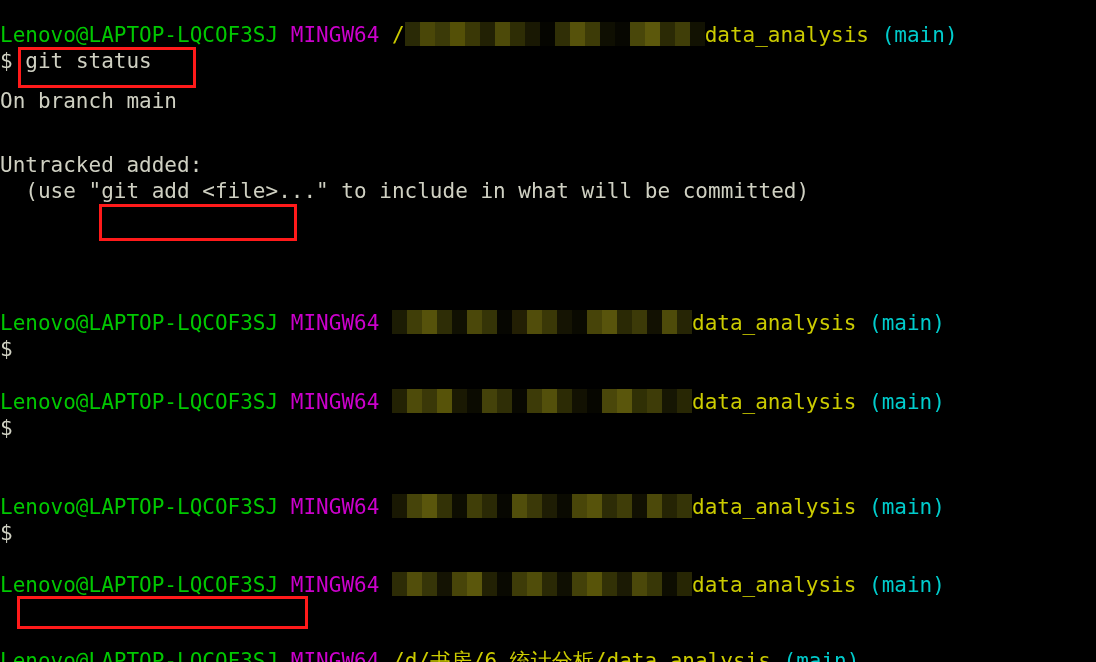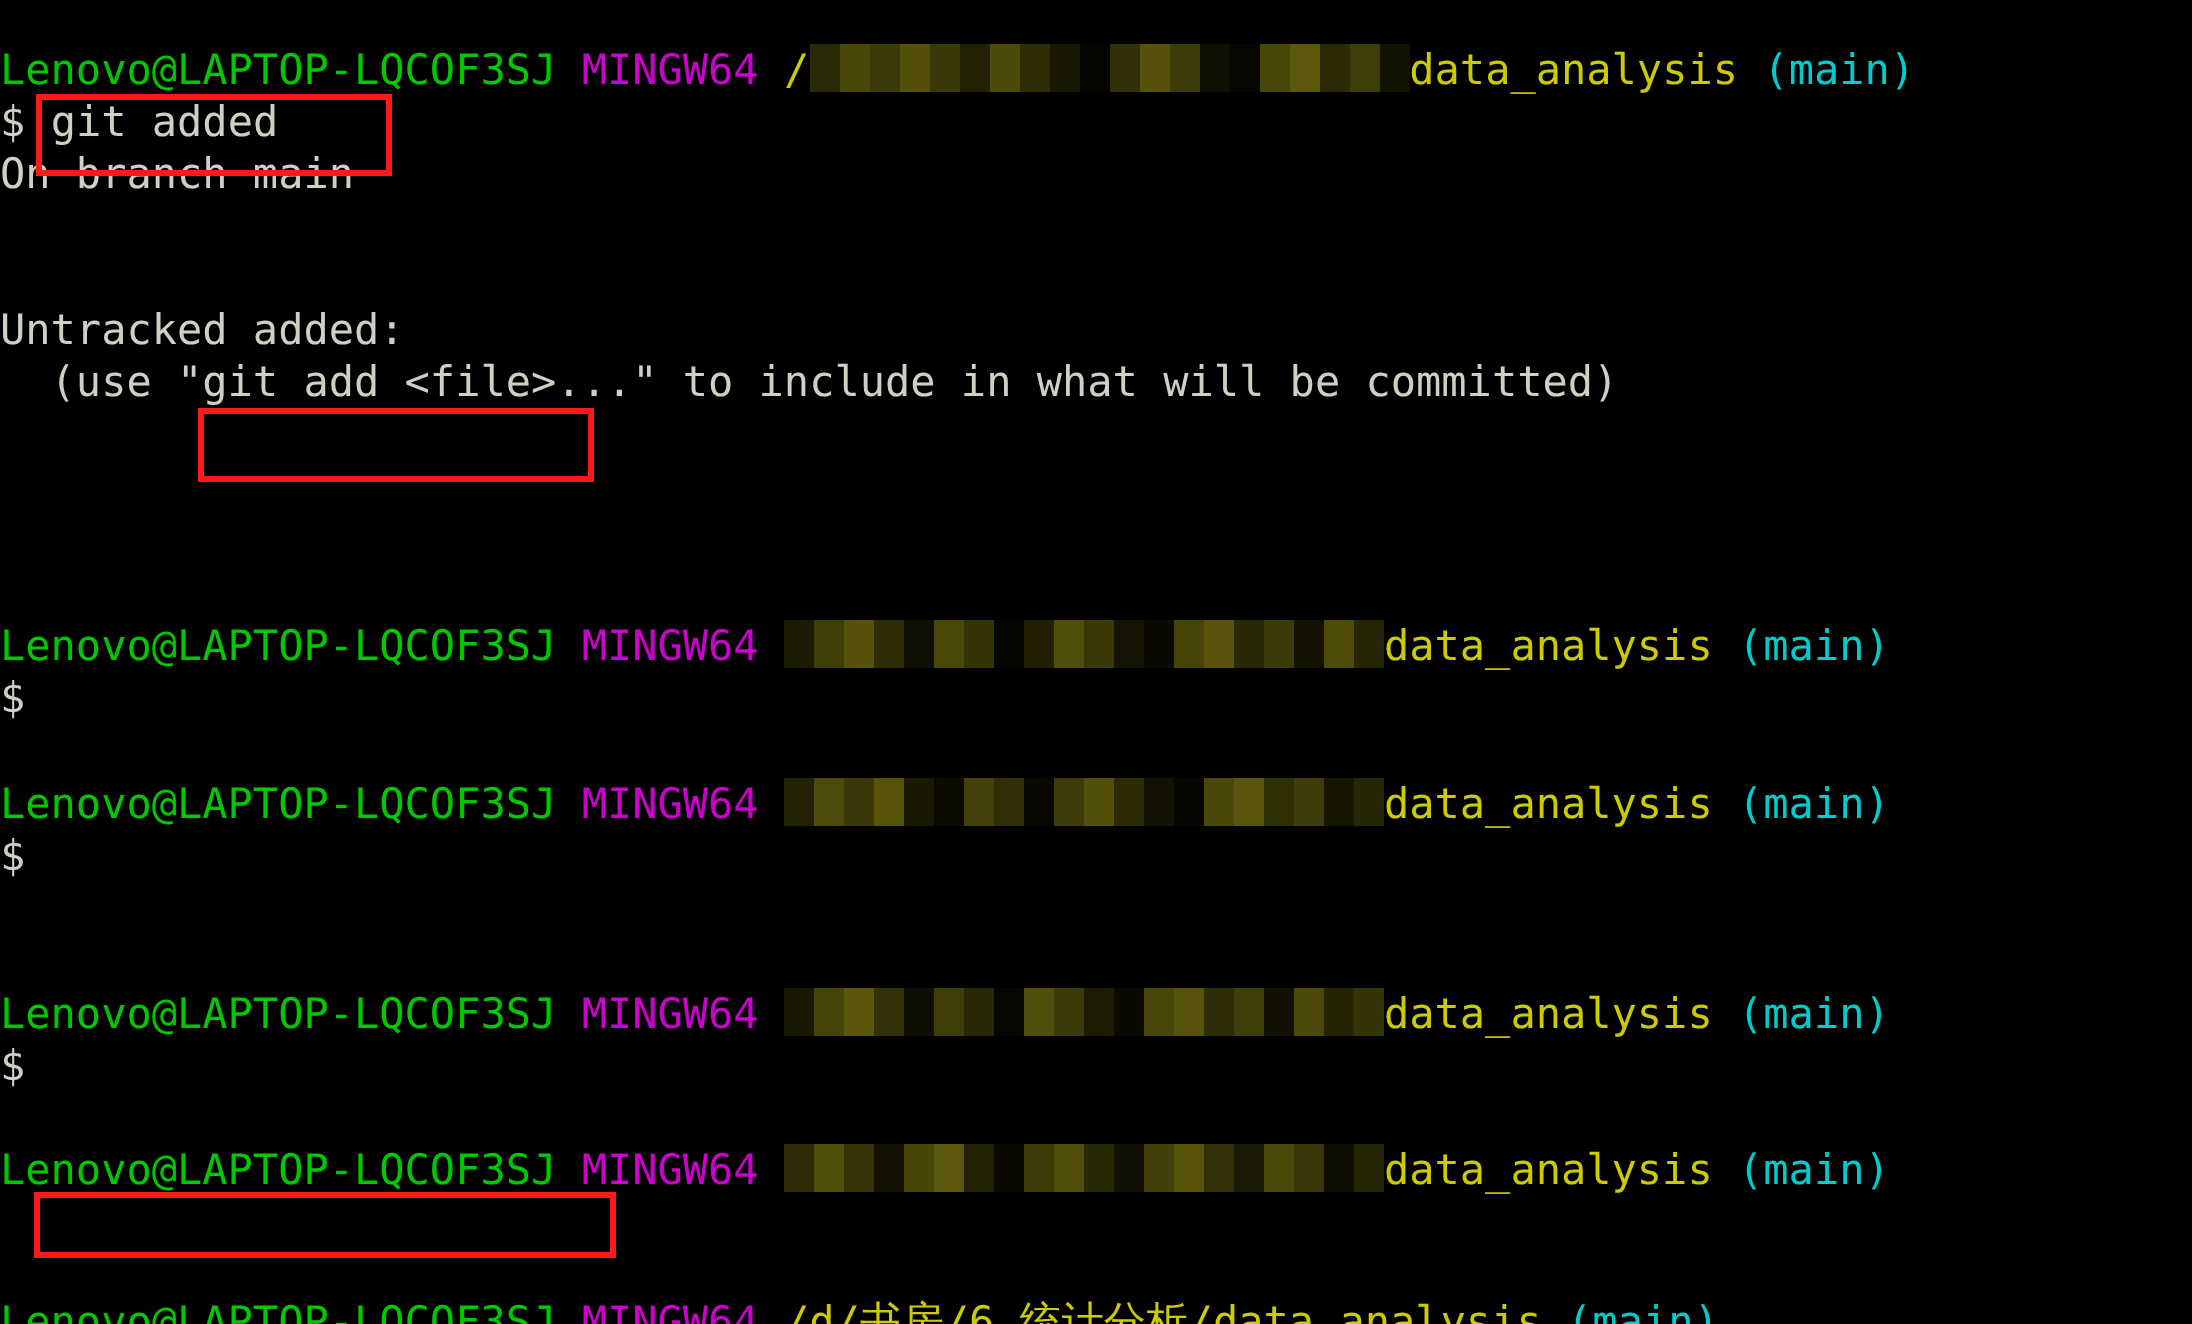--- a/index.html
+++ b/index.html
@@ -74,23 +74,23 @@
     opacity: 0.92;
   }
 </style>
 </head>
 <body>
 
 <div id="terminal">
 
   <div class="line" style="top:22px"><span class="user">Lenovo@LAPTOP-LQCOF3SJ</span><span class="out"> </span><span class="mingw">MINGW64</span><span class="out"> </span><span class="repo">/</span><span class="mosaic"><i style="background:#2a2a06"></i><i style="background:#4a4708"></i><i style="background:#3b3a08"></i><i style="background:#545007"></i><i style="background:#3a3806"></i><i style="background:#222104"></i><i style="background:#4d4a09"></i><i style="background:#2e2d05"></i><i style="background:#191803"></i><i style="background:#050500"></i><i style="background:#302f06"></i><i style="background:#56520b"></i><i style="background:#3d3b07"></i><i style="background:#0f0f02"></i><i style="background:#070701"></i><i style="background:#49470a"></i><i style="background:#5c580c"></i><i style="background:#2b2a05"></i><i style="background:#403e08"></i><i style="background:#121202"></i></span><span class="repo">data_analysis</span><span class="out"> </span><span class="branch">(main)</span></div>
 
-  <div class="line" style="top:48px"><span class="prompt">$</span><span class="out"> </span><span class="out">git added</span></div>
+  <div class="line" style="top:48px"><span class="prompt">$</span><span class="out"> </span><span class="out">git status</span></div>
 
-  <div class="line out" style="top:74px">On branch main</div>
+  <div class="line out" style="top:88px">On branch main</div>
 
 
   <div class="line out" style="top:152px">Untracked added:</div>
 
   <div class="line out" style="top:178px">  (use "git add &lt;file&gt;..." to include in what will be committed)</div>
 
 
 
   <div class="line" style="top:310px"><span class="user">Lenovo@LAPTOP-LQCOF3SJ</span><span class="out"> </span><span class="mingw">MINGW64</span><span class="out"> </span><span class="mosaic"><i style="background:#1c1c04"></i><i style="background:#403e08"></i><i style="background:#56520b"></i><i style="background:#2e2d06"></i><i style="background:#101002"></i><i style="background:#4b480a"></i><i style="background:#353407"></i><i style="background:#060601"></i><i style="background:#231f04"></i><i style="background:#514d0b"></i><i style="background:#3a3807"></i><i style="background:#151403"></i><i style="background:#0a0a01"></i><i style="background:#474409"></i><i style="background:#58540c"></i><i style="background:#2a2905"></i><i style="background:#3c3a08"></i><i style="background:#121102"></i><i style="background:#4e4b0a"></i><i style="background:#262505"></i></span><span class="repo">data_analysis</span><span class="out"> </span><span class="branch">(main)</span></div>
   <div class="line" style="top:336px"><span class="prompt">$</span></div>

